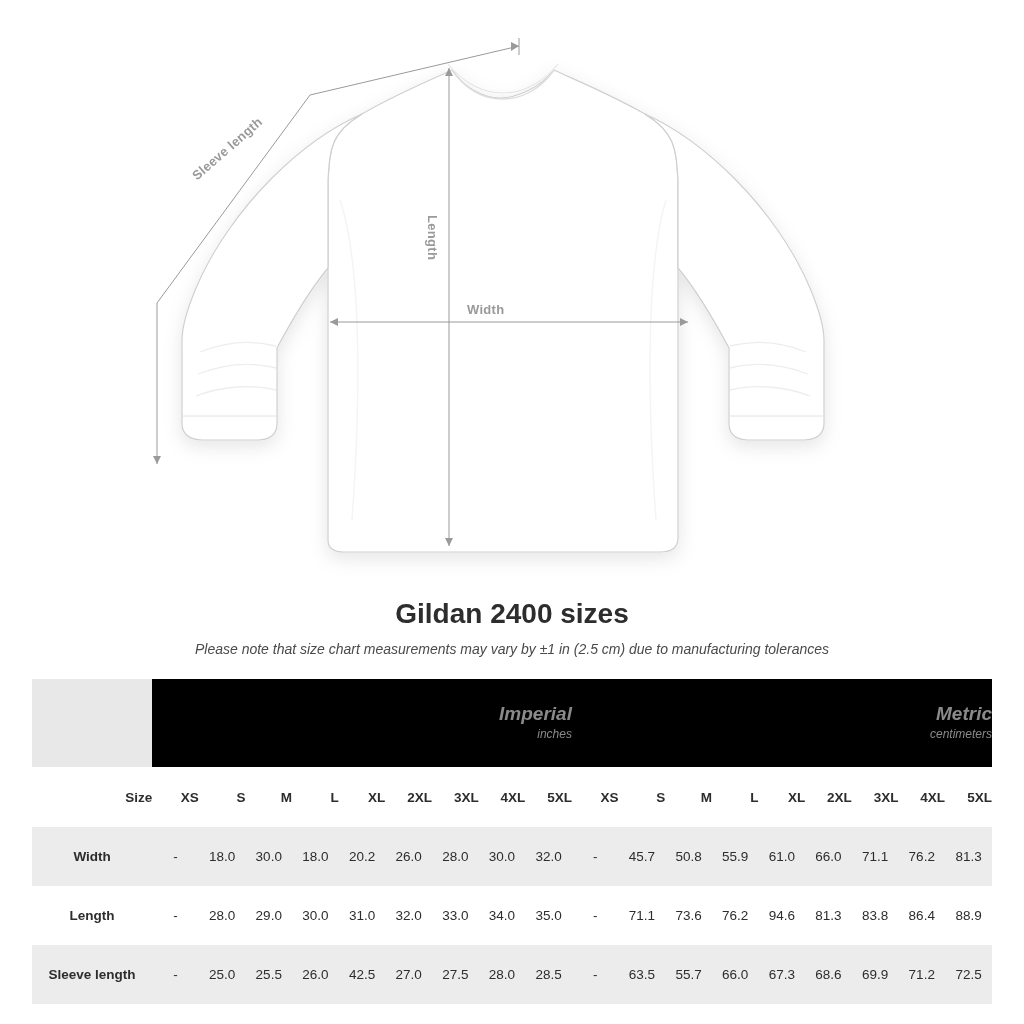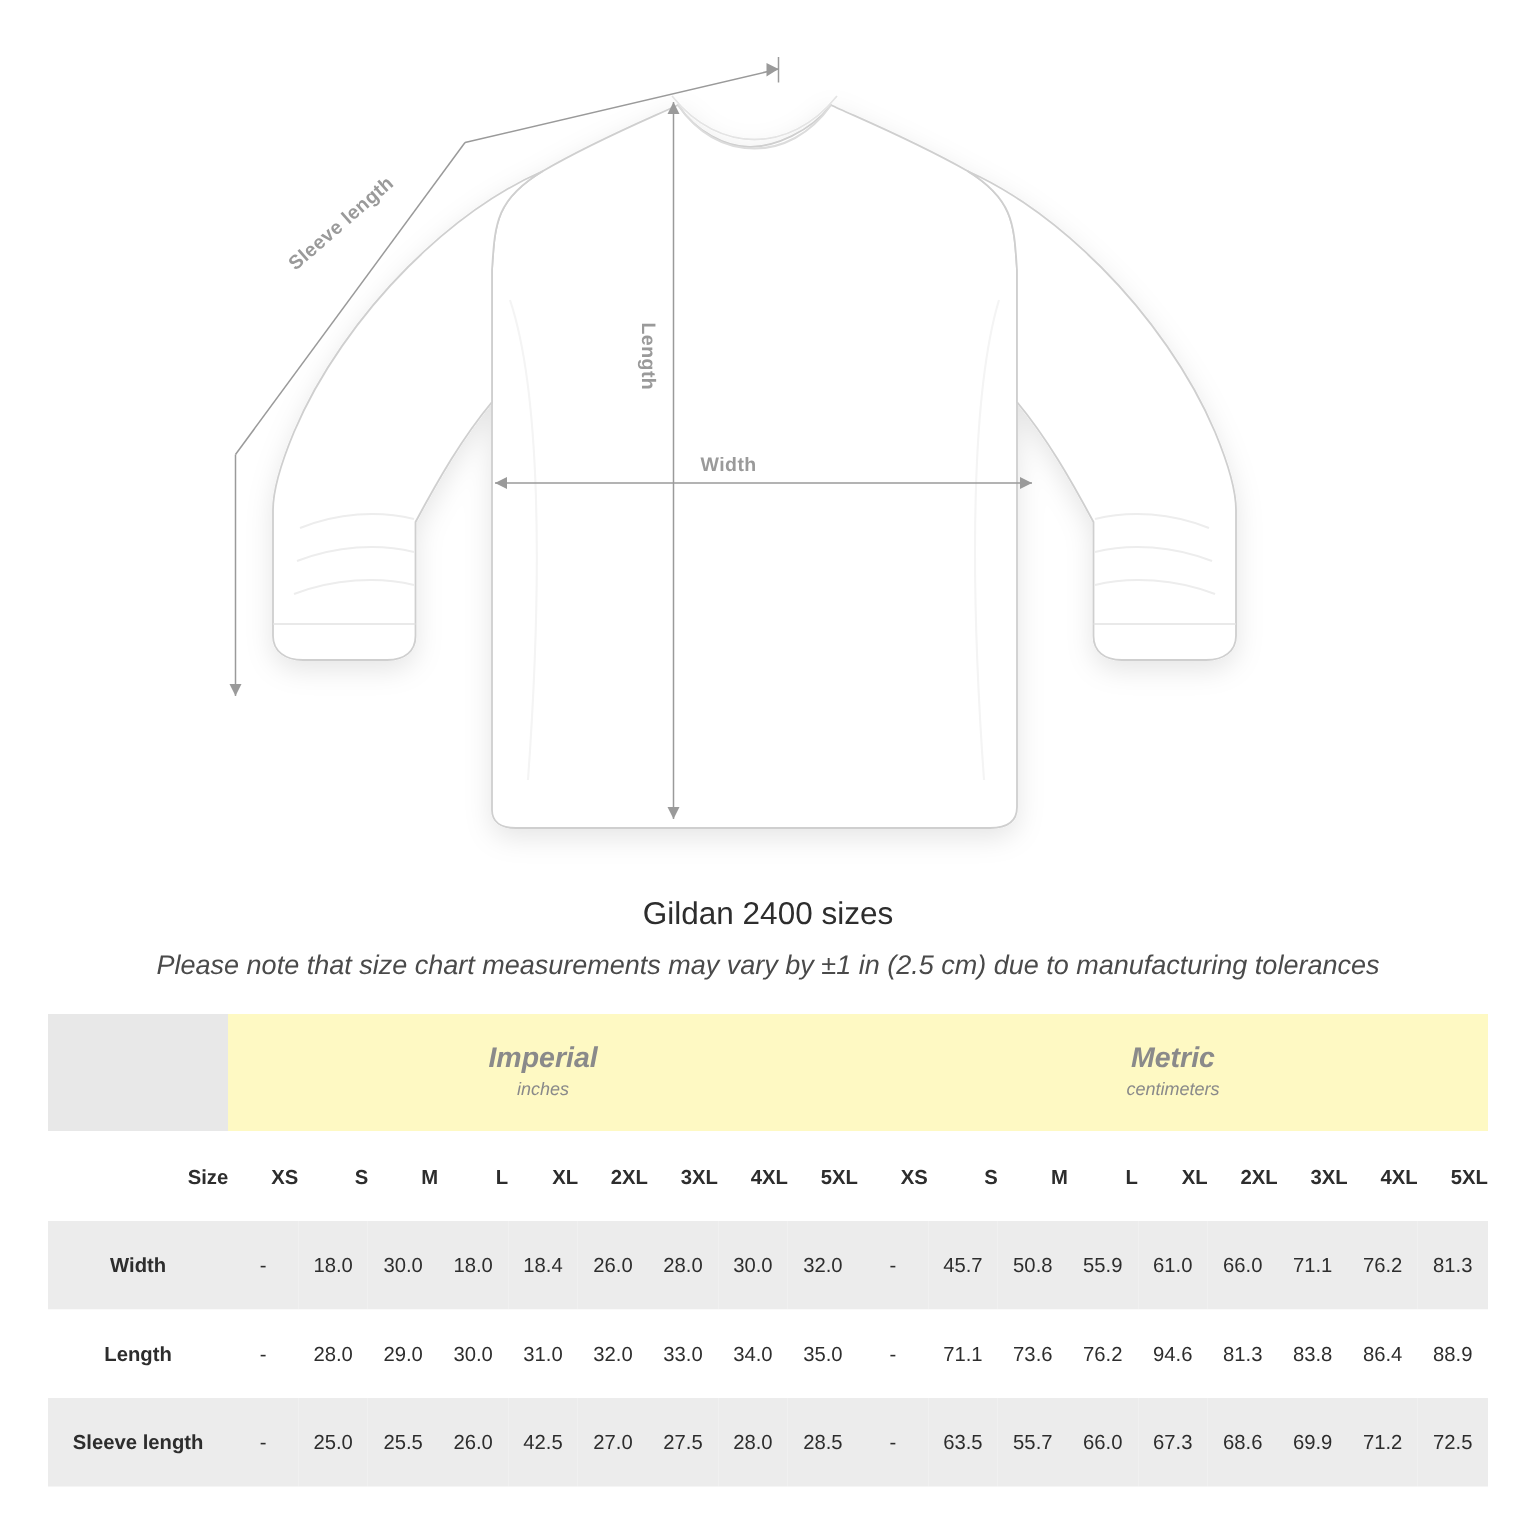--- a/index.html
+++ b/index.html
@@ -51,27 +51,27 @@
     transform: rotate(-41deg);
     transform-origin: left bottom;
   }
 
   
   .title-block {
     text-align: center;
     margin-top: 18px;
   }
   .chart-title {
-    font-size: 21px;
-    font-weight: normal;
+    font-size: 28px;
+    font-weight: bold;
     color: #2d2d2d;
     margin: 0;
   }
   .chart-note {
-    font-size: 18px;
+    font-size: 14px;
     font-style: italic;
     color: #4a4a4a;
     margin: 11px 0 0 0;
   }
 
   
   .table-wrap {
     margin: 22px 32px 0 32px;
   }
   table.size-chart {
@@ -79,23 +79,23 @@
     border-collapse: collapse;
     table-layout: fixed;
   }
   table.size-chart td, table.size-chart th {
     padding: 0;
     margin: 0;
     border: none;
   }
 
   .unit-head {
-    height: 78px;
-    background: #fef9c3;
-    text-align: center;
+    height: 88px;
+    background: #000000;
+    text-align: right;
     vertical-align: middle;
   }
   .unit-head .unit-name {
     font-size: 19px;
     font-weight: bold;
     font-style: italic;
     color: #8a8a8a;
     display: block;
     line-height: 1.25;
   }
@@ -308,21 +308,21 @@
           <td>4XL</td>
           <td>5XL</td>
         </tr>
 
         <tr class="data-row row-shaded">
           <td class="rowlabel">Width</td>
           <td>-</td>
           <td>18.0</td>
           <td>30.0</td>
           <td>18.0</td>
-          <td>18.4</td>
+          <td>20.2</td>
           <td>26.0</td>
           <td>28.0</td>
           <td>30.0</td>
           <td>32.0</td>
           <td>-</td>
           <td>45.7</td>
           <td>50.8</td>
           <td>55.9</td>
           <td>61.0</td>
           <td>66.0</td>

